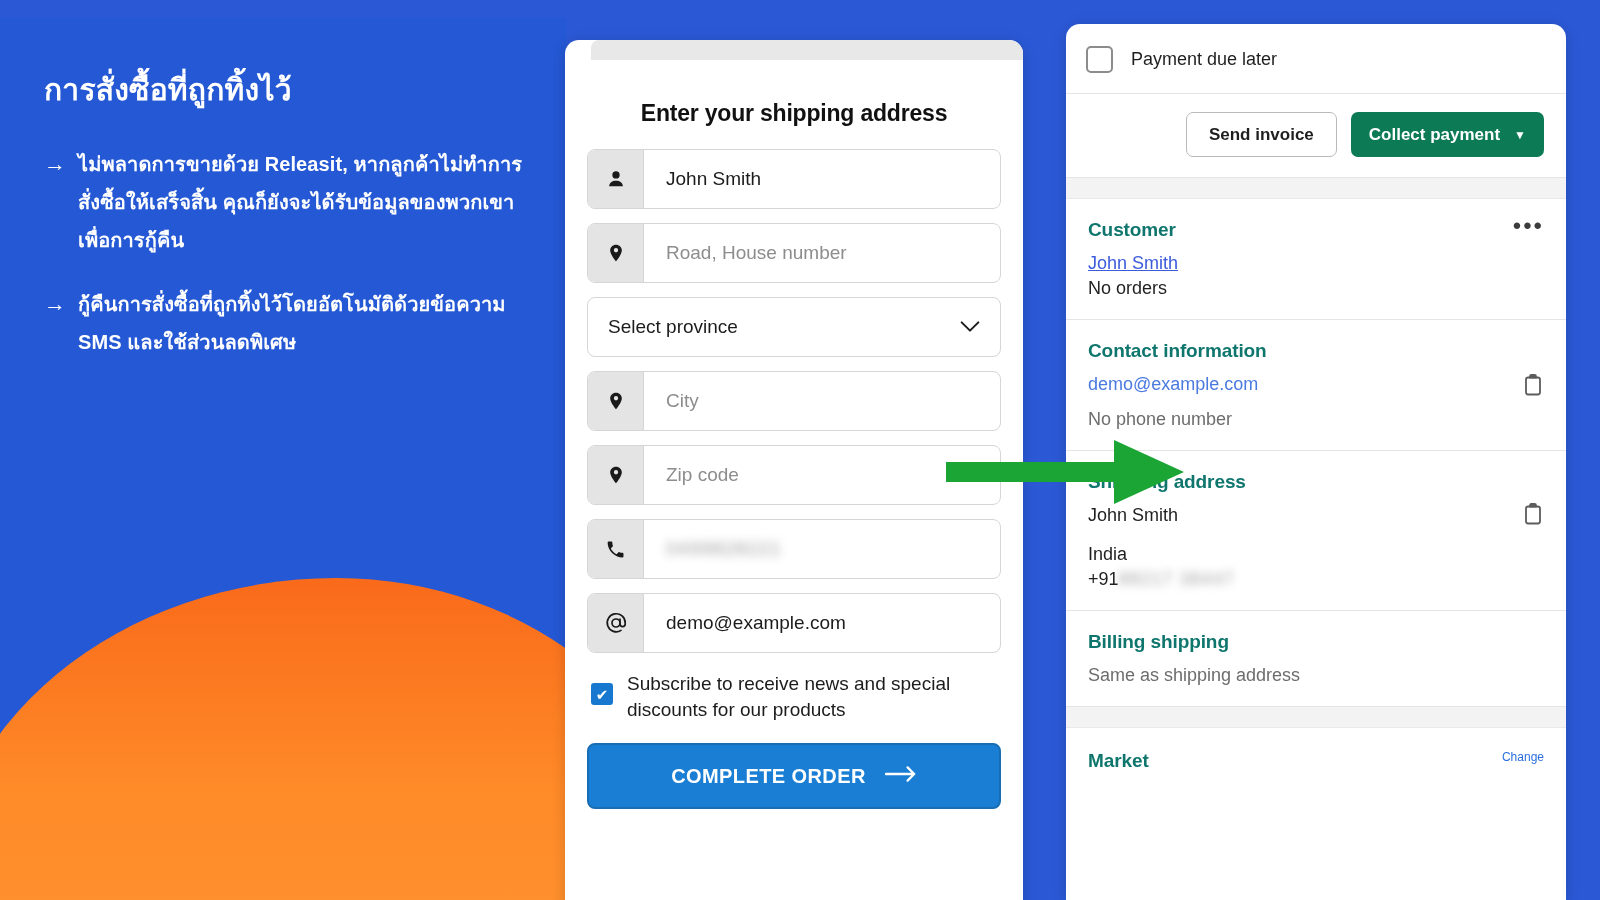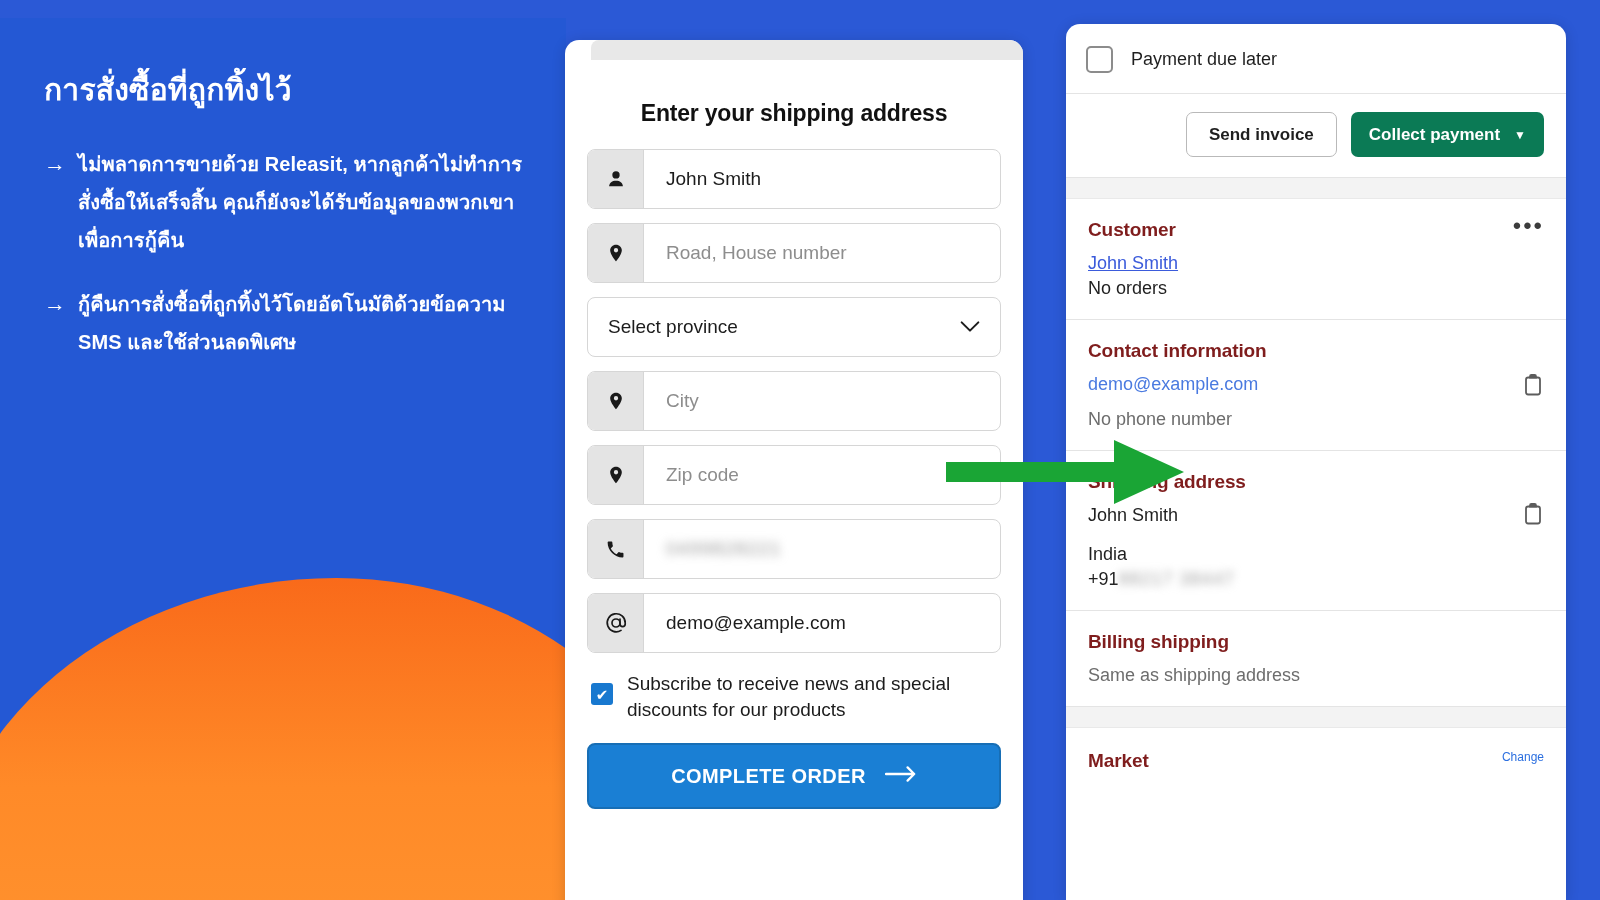--- a/index.html
+++ b/index.html
@@ -249,21 +249,21 @@
   #grey-band { height: 22px; background: #f3f3f3; border-top: 1px solid #e4e4e4; border-bottom: 1px solid #e9e9e9; }
   .order-section { padding: 20px 22px 20px; position: relative; }
   .section-head {
     display: flex;
     align-items: flex-start;
     justify-content: space-between;
   }
   .section-title {
     font-size: 19px;
     font-weight: bold;
-    color: #7f1d1d;
+    color: #0f766e;
     letter-spacing: -.1px;
   }
   .section-line { font-size: 18px; color: #1f1f1f; margin-top: 12px; }
   .section-line.muted { color: #6d6d6d; }
   .section-line.link { color: #3b5bdb; text-decoration: underline; }
   .section-line.mail { color: #4a7ae0; }
   .section-line.blurred-phone {
     color: #1f1f1f;
     margin-top: 4px;
   }

